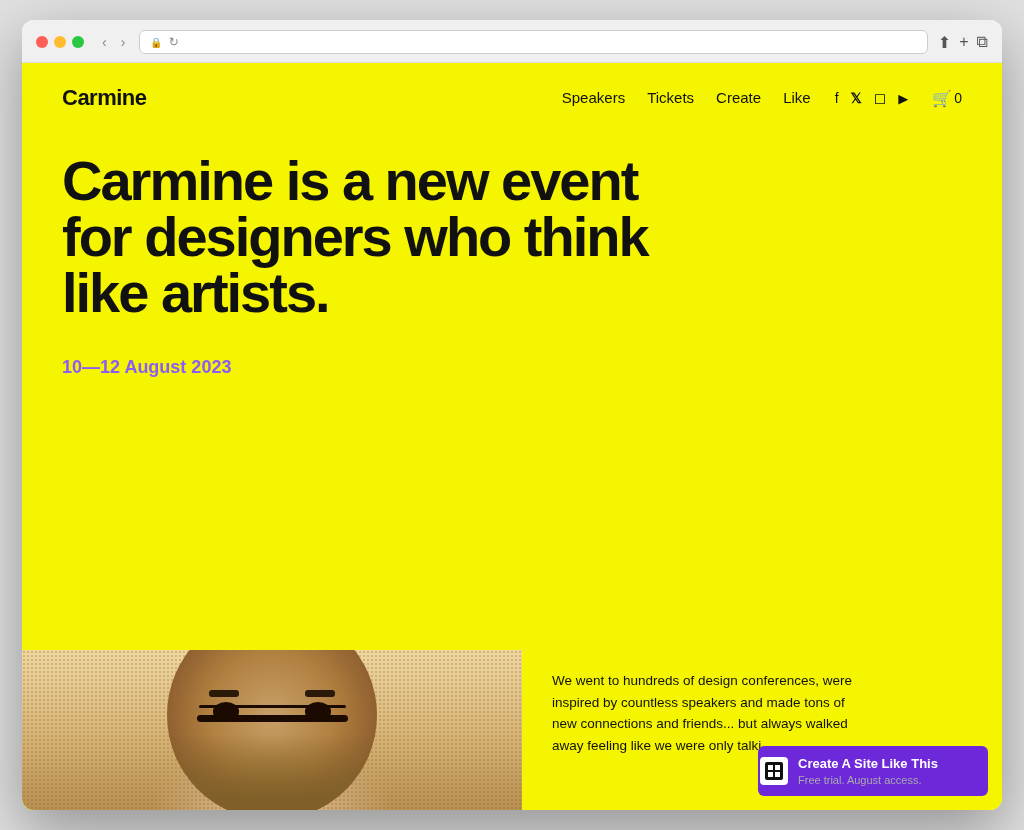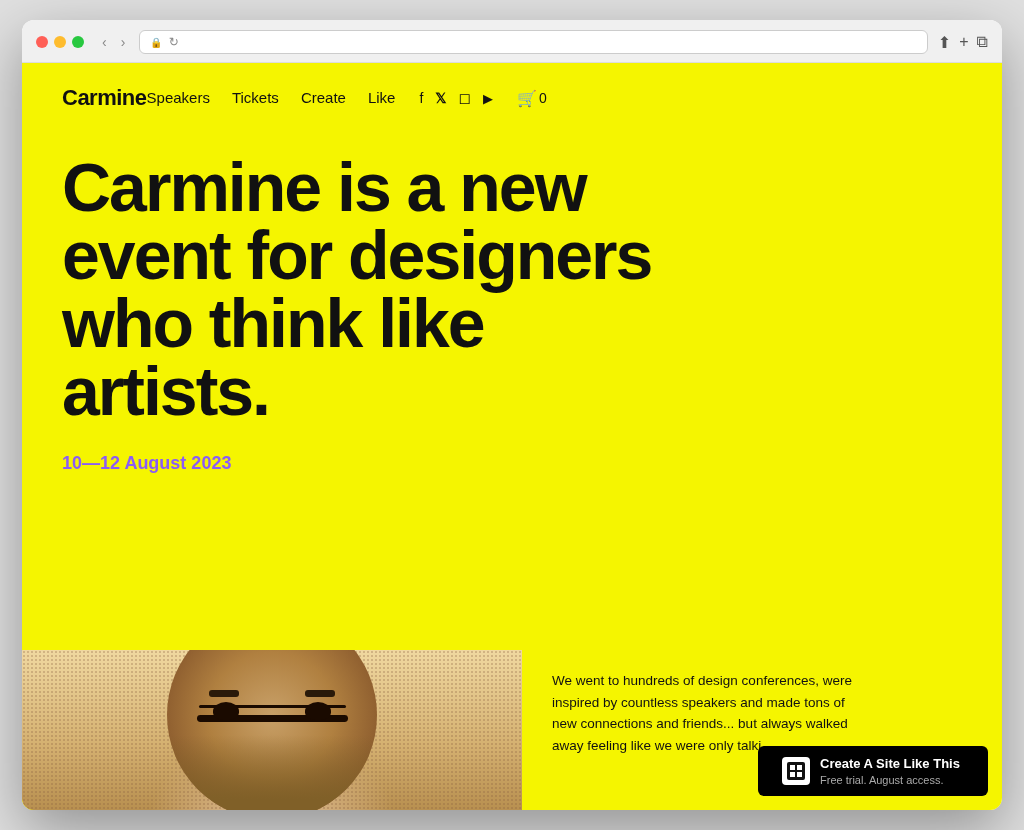--- a/index.html
+++ b/index.html
@@ -120,20 +120,21 @@
       flex: 1;
       overflow: hidden;
       position: relative;
       display: flex;
       flex-direction: column;
     }
 
     
     .site-nav {
       display: flex;
+      justify-content: space-between;
       align-items: center;
       padding: 22px 40px;
       flex-shrink: 0;
     }
 
     .site-logo {
       font-size: 22px;
       font-weight: 800;
       color: #111;
       letter-spacing: -0.5px;
@@ -179,27 +180,27 @@
       cursor: pointer;
     }
 
     
     .hero {
       padding: 20px 40px 30px;
       flex: 1;
     }
 
     .hero-headline {
-      font-size: 68px;
+      font-size: 56px;
       font-weight: 900;
       color: #111;
       line-height: 1.0;
       letter-spacing: -2px;
       max-width: 620px;
-      margin-bottom: 28px;
+      margin-bottom: 36px;
     }
 
     .hero-date {
       font-size: 18px;
       font-weight: 800;
       color: #8b5cf6;
       letter-spacing: 0;
     }
 
     
@@ -242,24 +243,24 @@
       color: #111;
       line-height: 1.6;
       max-width: 320px;
     }
 
     
     .sq-banner {
       position: absolute;
       bottom: 14px;
       right: 14px;
-      background: #000000;
+      background: #6d28d9;
       color: #fff;
       border-radius: 6px;
-      padding: 10px 24px;
+      padding: 10px 2px;
       display: flex;
       align-items: center;
       gap: 10px;
       width: 230px;
       z-index: 10;
     }
 
     .sq-logo {
       width: 28px;
       height: 28px;

